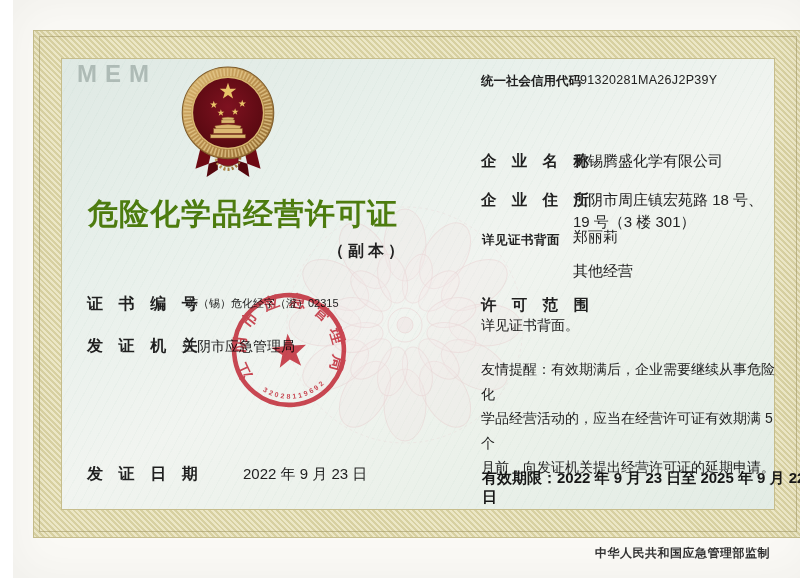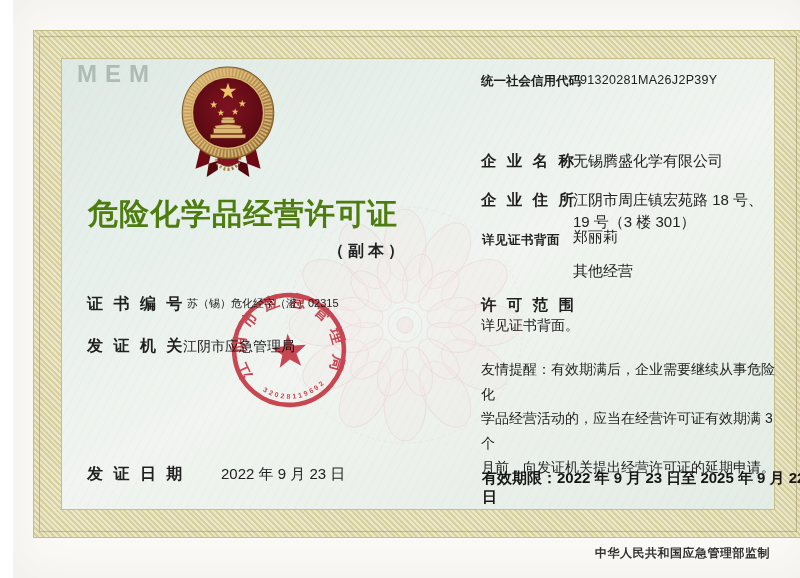--- a/index.html
+++ b/index.html
@@ -34,29 +34,29 @@
   .rosette{position:absolute;left:257px;top:190px;width:270px;height:270px;opacity:.55;pointer-events:none;}
   
   .emblem{position:absolute;left:164px;top:62px;width:102px;height:118px;}
   
   .title{position:absolute;left:65px;top:194px;width:330px;text-align:center;
     font-family:"Liberation Serif","DejaVu Serif",serif;
     font-size:30px;font-weight:700;letter-spacing:1px;color:#4d7c0f;}
   .subtitle{position:absolute;left:65px;top:241px;width:330px;text-align:right;
     font-size:16px;font-weight:700;letter-spacing:4px;color:#222;}
   
-  .lbl{position:absolute;font-weight:700;color:#1f1f1f;}
+  .lbl{position:absolute;font-weight:700;color:#1f1f1f;font-family:Liberation Mono, monospace;}
   .val{position:absolute;color:#222;}
   .lbl-l{font-size:16px;letter-spacing:3px;}
   .lbl-r{font-size:15.5px;letter-spacing:3px;}
   .lbl-sm{font-size:12.5px;letter-spacing:.5px;}
   
   .certno-l{left:74px;top:294px;}   .certno-v{left:174px;top:296px;font-size:11px;text-align:center;}
   .auth-l{left:74px;top:336px;}     .auth-v{left:170px;top:338px;font-size:14px;}
-  .idate-l{left:74px;top:464px;}    .idate-v{left:164px;top:465px;font-size:15px;padding-left:44px;}
+  .idate-l{left:74px;top:464px;}    .idate-v{left:186px;top:465px;font-size:15px;padding-left:44px;}
   
   .ccode-l{left:468px;top:73px;font-size:12.5px;}
   .ccode-v{left:567px;top:73px;font-size:12.5px;letter-spacing:.3px;}
   .cname-l{left:468px;top:151px;}   .cname-v{left:560px;top:152px;font-size:15px;}
   .addr-l{left:468px;top:190px;}    .addr-v1{left:560px;top:191px;font-size:15px;}
   .addr-v2{left:560px;top:213px;font-size:15px;}
   .lrep-l{left:469px;top:232px;}    .lrep-v{left:560px;top:228px;font-size:15px;}
   .bmode-l{left:468px;top:261px;}   .bmode-v{left:560px;top:262px;font-size:15px;text-align:center;}
   .scope-l{left:468px;top:295px;}   .scope-v{left:468px;top:317px;font-size:14px;}
   .reminder{position:absolute;left:468px;top:357px;width:302px;font-size:14px;
@@ -204,21 +204,21 @@
   <div class="lbl lbl-sm lrep-l">详见证书背面</div>
   <div class="val lrep-v">郑丽莉</div>
 
   <div class="val bmode-v">其他经营</div>
 
   <div class="lbl lbl-r scope-l">许 可 范 围</div>
   <div class="val scope-v">详见证书背面。</div>
 
   <div class="reminder">
     <div>友情提醒：有效期满后，企业需要继续从事危险化</div>
-    <div>学品经营活动的，应当在经营许可证有效期满 3 个</div>
+    <div>学品经营活动的，应当在经营许可证有效期满 5 个</div>
     <div>月前，向发证机关提出经营许可证的延期申请。</div>
   </div>
 
   <div class="validity">
     <b>有效期限：</b><span>2022 年 9 月 23 日至 2025 年 9 月 22 日</span>
   </div>
 
   <div class="footer">中华人民共和国应急管理部监制</div>
 
 </div>

